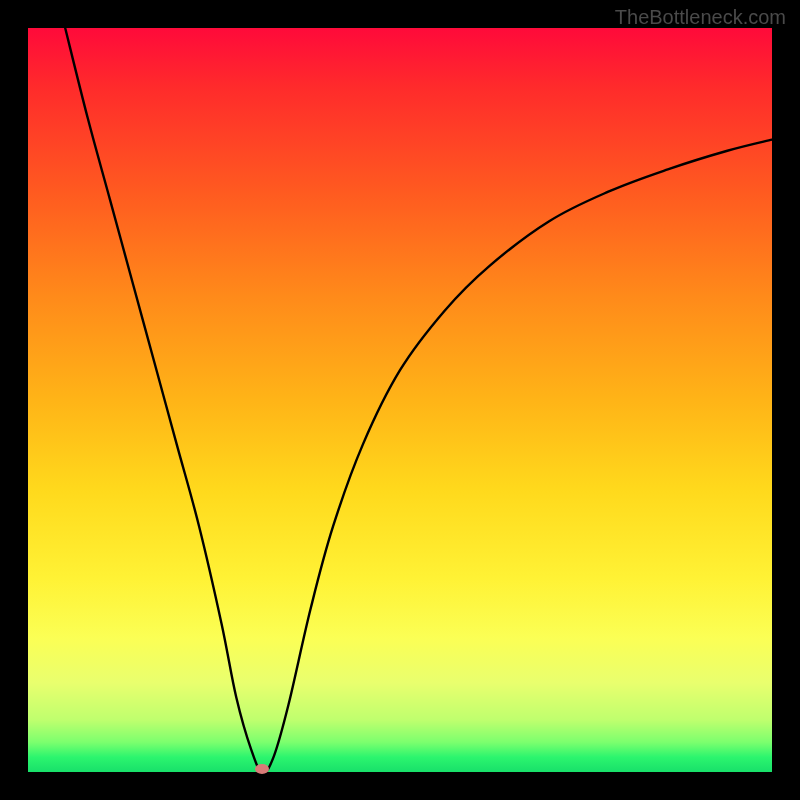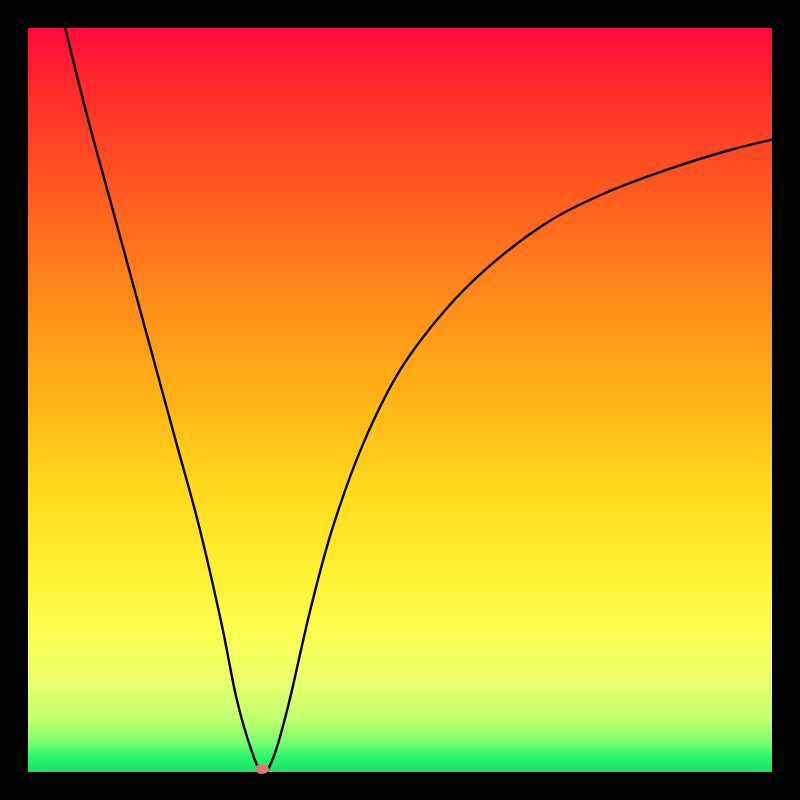--- a/index.html
+++ b/index.html
@@ -62,13 +62,14 @@
 </head>
 <body>
 
 <div class="frame">
   <div class="plot-area">
     <svg class="curve" viewBox="0 0 744 744" preserveAspectRatio="none">
       <path id="curve-path" d="M 37.2 0 C 41.217600000000004 16.070399999999996, 51.48480000000001 58.47839999999997, 59.52 89.27999999999997 C 67.5552 120.08159999999998, 73.8048 141.6576, 81.84 171.12 C 89.8752 200.5824, 96.12480000000001 223.49759999999998, 104.16000000000001 252.95999999999998 C 112.19520000000001 282.4224, 118.4448 305.33759999999995, 126.48 334.79999999999995 C 134.5152 364.26239999999996, 140.7648 387.1776, 148.8 416.64 C 156.83520000000001 446.1024, 163.0848 466.3392, 171.12 498.48 C 179.1552 530.6208, 186.744 564.3984, 193.44 595.2 C 200.136 626.0016, 202.96320000000003 646.8336, 208.32000000000002 669.6 C 213.67680000000001 692.3664, 218.5128 708.288, 223.2 721.68 C 227.88719999999998 735.0719999999999, 230.3424 742.6608, 234.36 744 C 238.37760000000003 745.3392, 240.83280000000002 741.1728, 245.52 729.12 C 250.2072 717.0672, 253.70399999999998 703.824, 260.4 677.04 C 267.096 650.256, 274.68480000000005 612.4608, 282.72 580.3199999999999 C 290.7552 548.1791999999999, 295.6656 527.9424, 305.03999999999996 498.48 C 314.41439999999994 469.0176, 322.7472 444.7632, 334.8 416.64 C 346.8528 388.5168, 357.2688 366.34559999999993, 372 342.23999999999995 C 386.7312 318.13439999999997, 400.56960000000004 301.46880000000004, 416.64000000000004 282.72 C 432.71040000000005 263.9712, 442.5312 254.1504, 461.28 238.07999999999998 C 480.02879999999993 222.00959999999998, 499.3727999999999 206.83200000000005, 520.8 193.44000000000005 C 542.2271999999999 180.04800000000006, 558.8928000000001 173.05439999999996, 580.32 163.67999999999995 C 601.7472 154.30559999999994, 618.4128000000001 148.72560000000001, 639.84 141.36 C 661.2672 133.9944, 680.6112 128.11679999999998, 699.36 122.75999999999999 C 718.1088 117.4032, 735.9648 113.60880000000002, 744 111.60000000000002" fill="none" stroke="#000" stroke-width="2.4" stroke-linecap="round" stroke-linejoin="round"></path>
     </svg>
     <div id="min-marker" class="minimum-marker" style="left: 234.36px; top: 741px;"></div>
   </div>
+  <div class="watermark">TheBottleneck.com</div>
 </div>
 
 </body></html>

